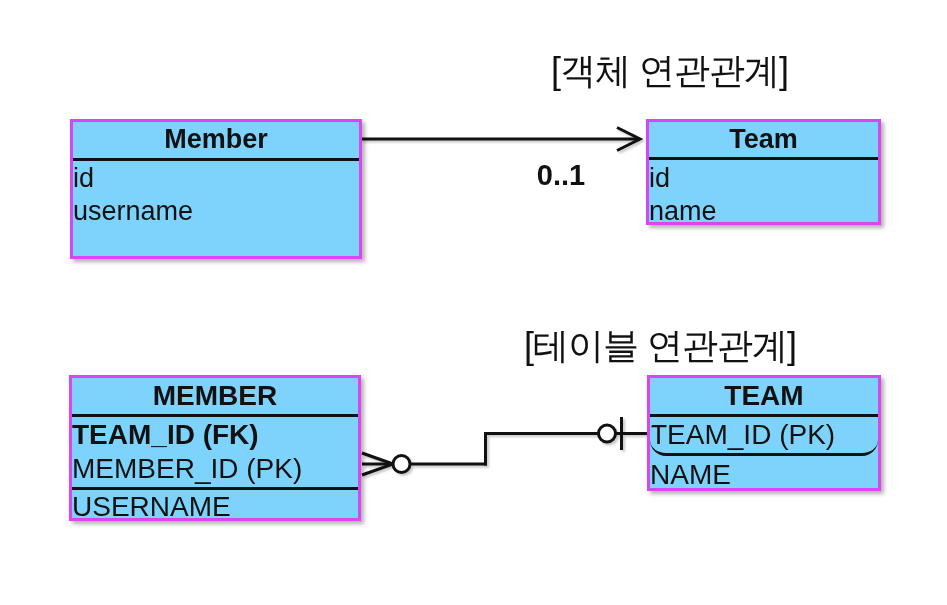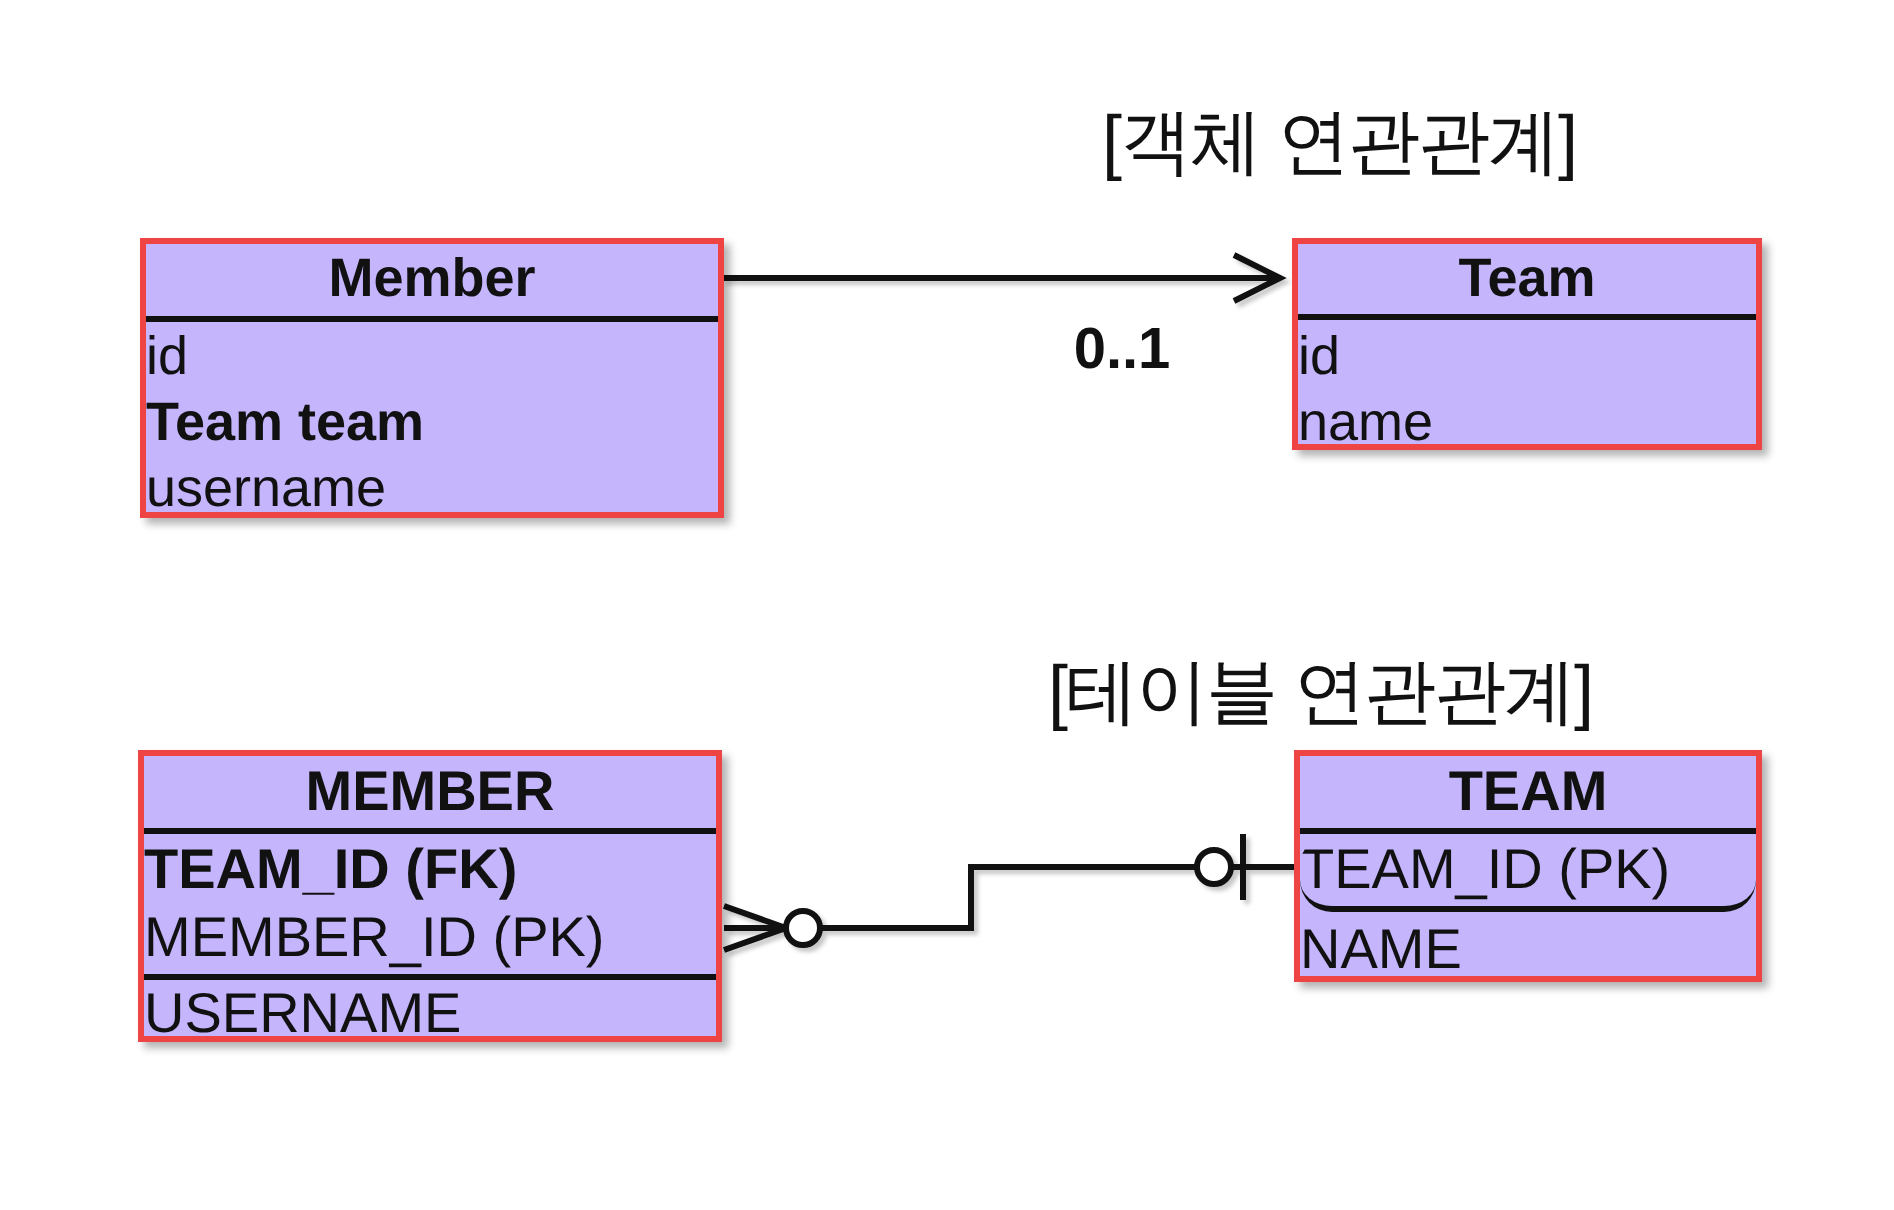--- a/index.html
+++ b/index.html
@@ -16,21 +16,21 @@
   .connector-layer circle { stroke:#111111; stroke-width:3; fill:#ffffff; }
 
   .section-title {
     position:absolute; font-size:36px; line-height:42px; text-align:right;
     letter-spacing:-1px; color:#111111; white-space:nowrap;
   }
   #title-object { left:188px; top:50px; width:600px; }
   #title-table  { left:196px; top:325px; width:600px; }
 
   .box {
-    position:absolute; background:#c4b5fd; border:3px solid #ef4444;
+    position:absolute; background:#7dd3fc; border:3px solid #d946ef;
     box-shadow:3px 3px 4px rgba(0,0,0,0.30); box-sizing:border-box;
   }
   .box-header {
     font-weight:bold; text-align:center; border-bottom:3px solid #111111;
     white-space:nowrap; overflow:hidden;
   }
   .row { padding-left:0; white-space:nowrap; overflow:hidden; }
   .bold { font-weight:bold; }
 
   
@@ -89,21 +89,20 @@
       <line x1="621.5" y1="417" x2="621.5" y2="450"></line>
     </g>
   </svg>
 
   <div class="section-title" id="title-object">[객체 연관관계]</div>
 
   <div class="box" id="member-class">
     <div class="box-header">Member</div>
     <div class="box-body">
       <div class="row">id</div>
-      <div class="row bold">Team team</div>
       <div class="row">username</div>
     </div>
   </div>
 
   <div class="multiplicity">0..1</div>
 
   <div class="box" id="team-class">
     <div class="box-header">Team</div>
     <div class="box-body">
       <div class="row">id</div>

